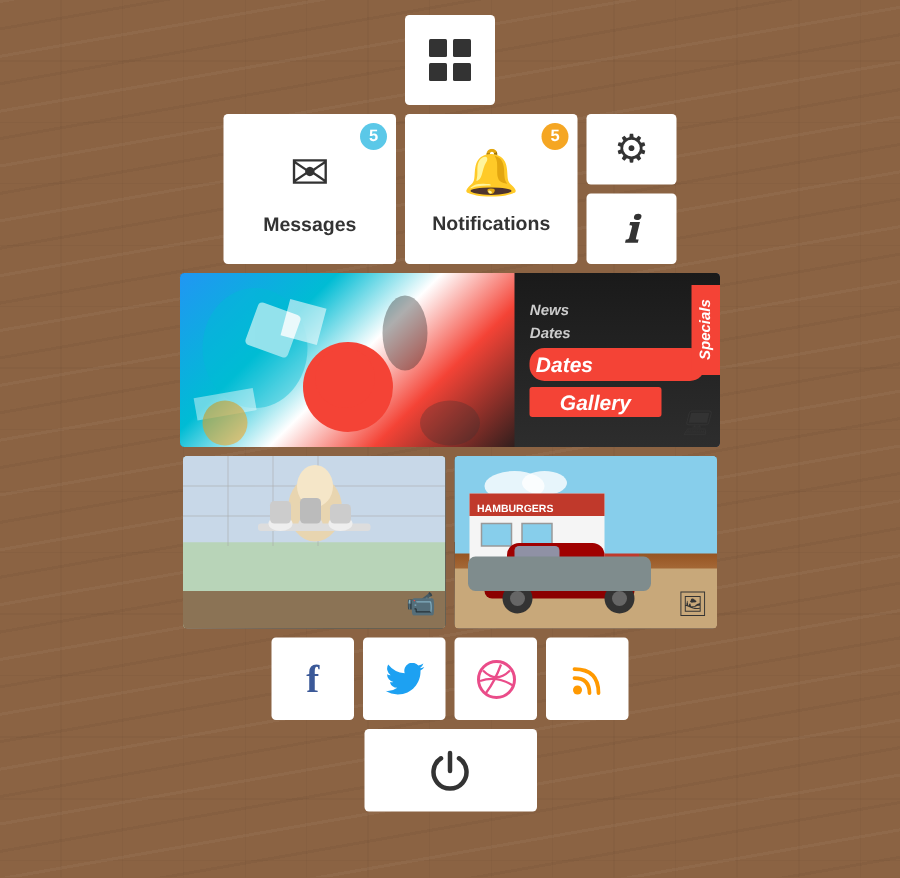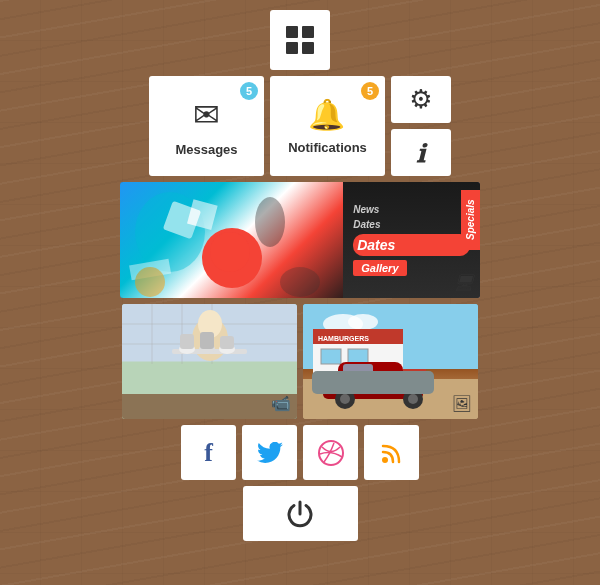--- a/index.html
+++ b/index.html
@@ -255,22 +255,22 @@
       color: #fff;
       padding: 3px 4px;
       font-size: 14px;
       font-weight: bold;
       border-radius: 10px;
     }
 
     .menu-item-gallery {
       background: #f44336;
       color: #fff;
-      padding: 2px 8px;
-      font-size: 11px;
+      padding: 2px 20px;
+      font-size: 14px;
       font-weight: bold;
       border-radius: 2px;
       display: inline-block;
       width: fit-content;
     }
 
     .monitor-icon {
       position: absolute;
       bottom: 6px;
       right: 6px;

